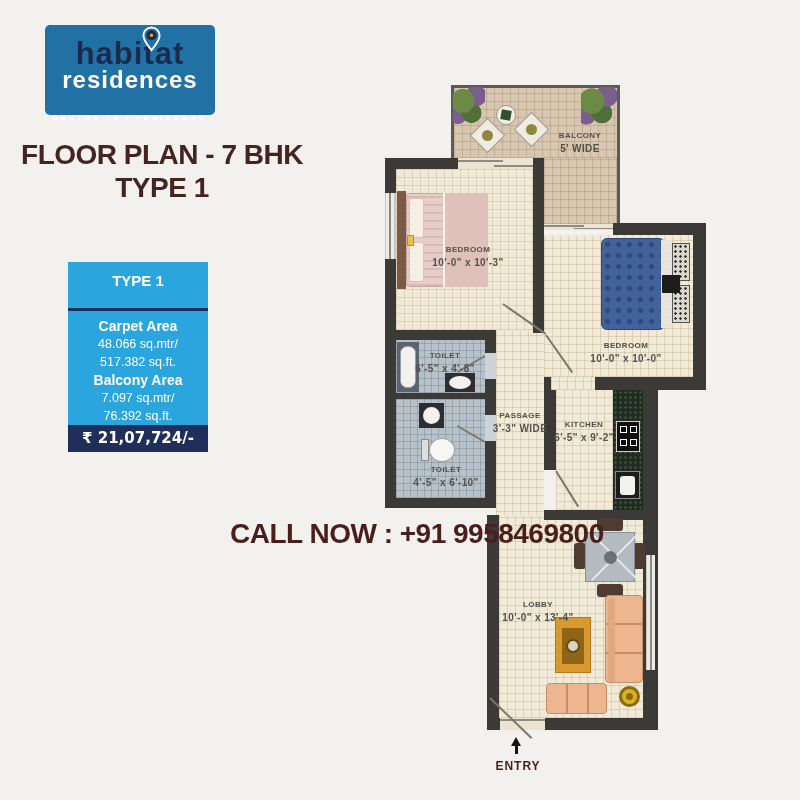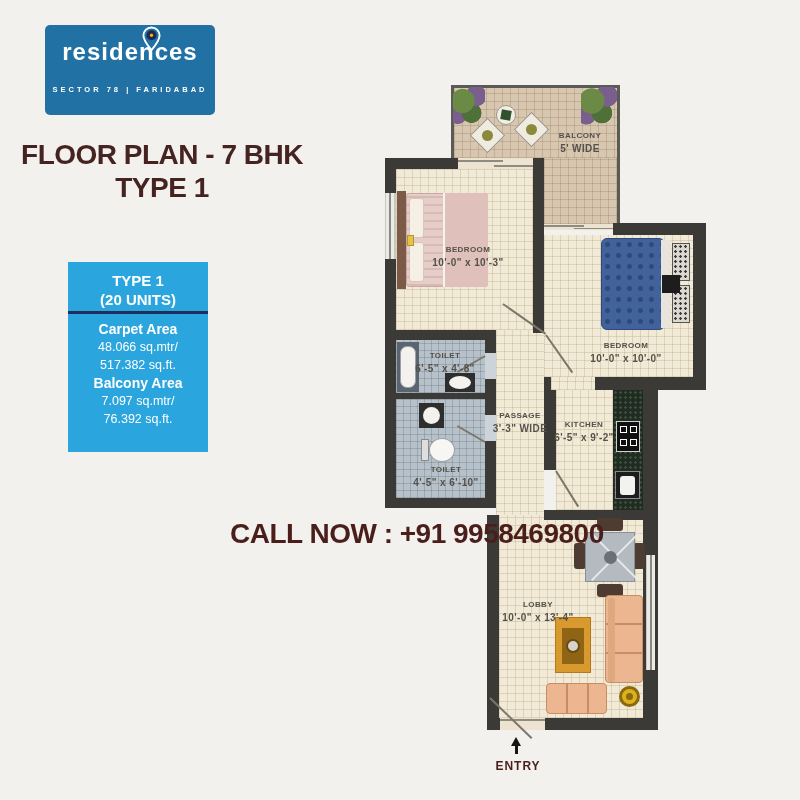--- a/index.html
+++ b/index.html
@@ -76,43 +76,44 @@
 </style>
 </head>
 <body>
 
 <div class="abs logo">
   <svg class="pin" viewBox="0 0 24 32">
     <path d="M12 1.5 C6 1.5 1.8 6 1.8 11.6 C1.8 18 12 30 12 30 C12 30 22.2 18 22.2 11.6 C22.2 6 18 1.5 12 1.5 Z" fill="#2171a4" stroke="#ffffff" stroke-width="2.4"></path>
     <circle cx="12" cy="11.3" r="6.4" fill="#1c2b4d"></circle>
     <circle cx="12" cy="11.3" r="2.1" fill="#f5a623"></circle>
   </svg>
+  <div class="brand1">habitat</div>
   <div class="brand2">residences</div>
   <div class="tagline">SECTOR 78 | FARIDABAD</div>
 </div>
 
 <div class="abs heading">
   <div>FLOOR PLAN - 7 BHK</div>
   <div>TYPE 1</div>
 </div>
 
 <div class="abs infobox">
   <div class="head">
     <div>TYPE 1</div>
-    <div>(20 UNITS)</div>
   </div>
   <div class="divider"></div>
   <div class="body">
     <div class="blabel">Carpet Area</div>
     <div>48.066 sq.mtr/</div>
     <div>517.382 sq.ft.</div>
     <div class="blabel">Balcony Area</div>
     <div>7.097 sq.mtr/</div>
     <div>76.392 sq.ft.</div>
   </div>
+  <div class="price">₹ 21,07,724/-</div>
 </div>
 
 <div class="abs callnow">CALL NOW : +91 9958469800</div>
 
 <div class="abs plan">
 
   <div class="rail" style="left:68px;top:0;width:169px;height:3px"></div>
   <div class="rail" style="left:68px;top:0;width:3px;height:76px"></div>
   <div class="rail" style="left:234px;top:0;width:3px;height:140px"></div>
 

